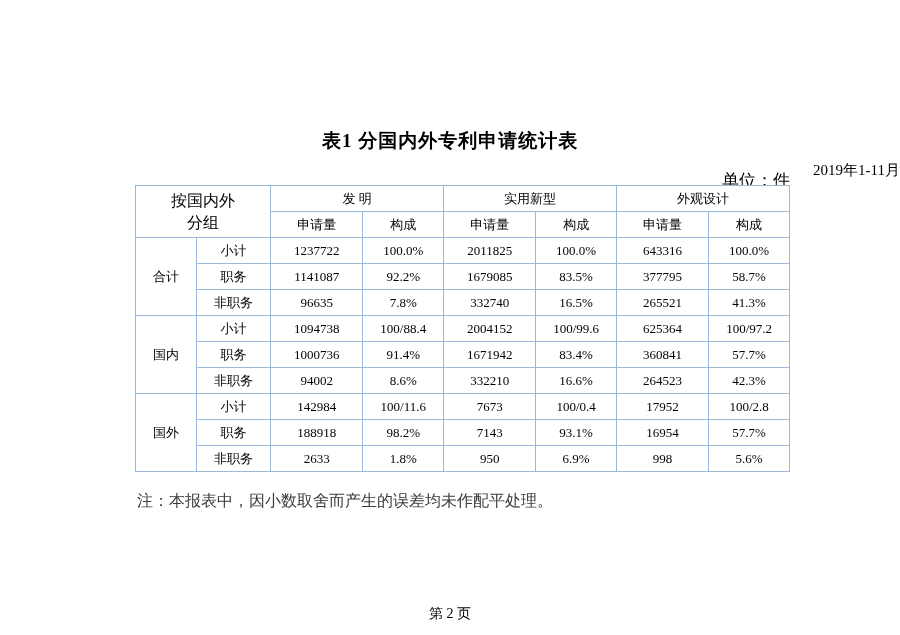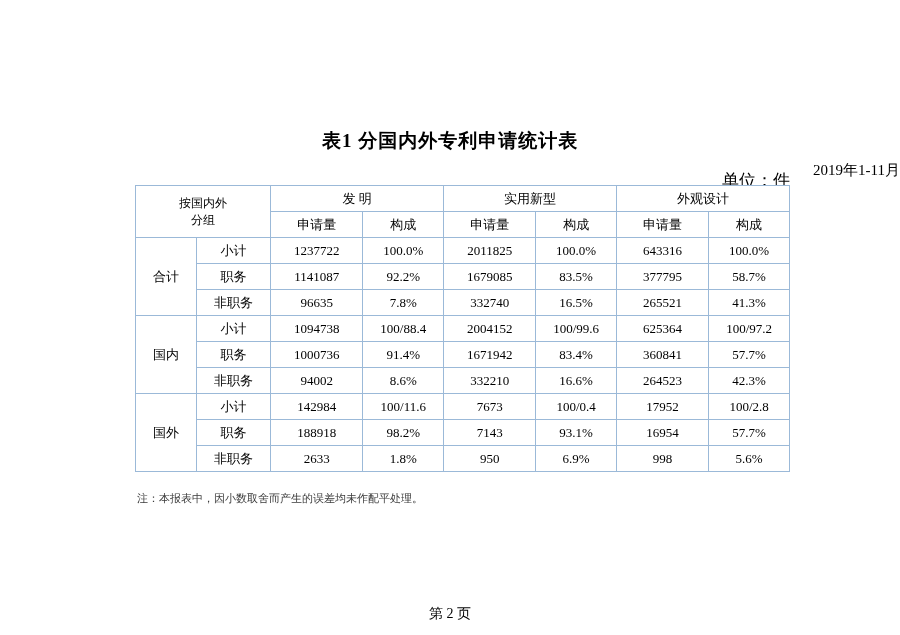--- a/index.html
+++ b/index.html
@@ -66,21 +66,21 @@
     text-align: center;
     font-weight: normal;
     height: 25px;
     vertical-align: middle;
     background: #ffffff;
   }
   
   .thick-top td, .thick-top th { border-top: 2px solid #2f5f9e; }
   .thick-bottom td, .thick-bottom th { border-bottom: 2px solid #2f5f9e; }
   .hdr-label {
-    font-size: 12px;
+    font-size: 16px;
     line-height: 1.35;
   }
   .grp-col {
     width: 57px;
   }
   .sub-col {
     width: 70px;
     font-family: Liberation Mono, monospace;
   }
   .num-col {
@@ -93,21 +93,21 @@
     text-align: right;
     padding-right: 7px;
   }
   .rowhl td {
     background: #cfe0f3;
   }
   .note {
     position: absolute;
     left: 137px;
     top: 491px;
-    font-size: 11px;
+    font-size: 16px;
     color: #3b3b3b;
   }
   .footer {
     position: absolute;
     left: 0;
     top: 605px;
     width: 900px;
     text-align: center;
     font-size: 14px;
   }

